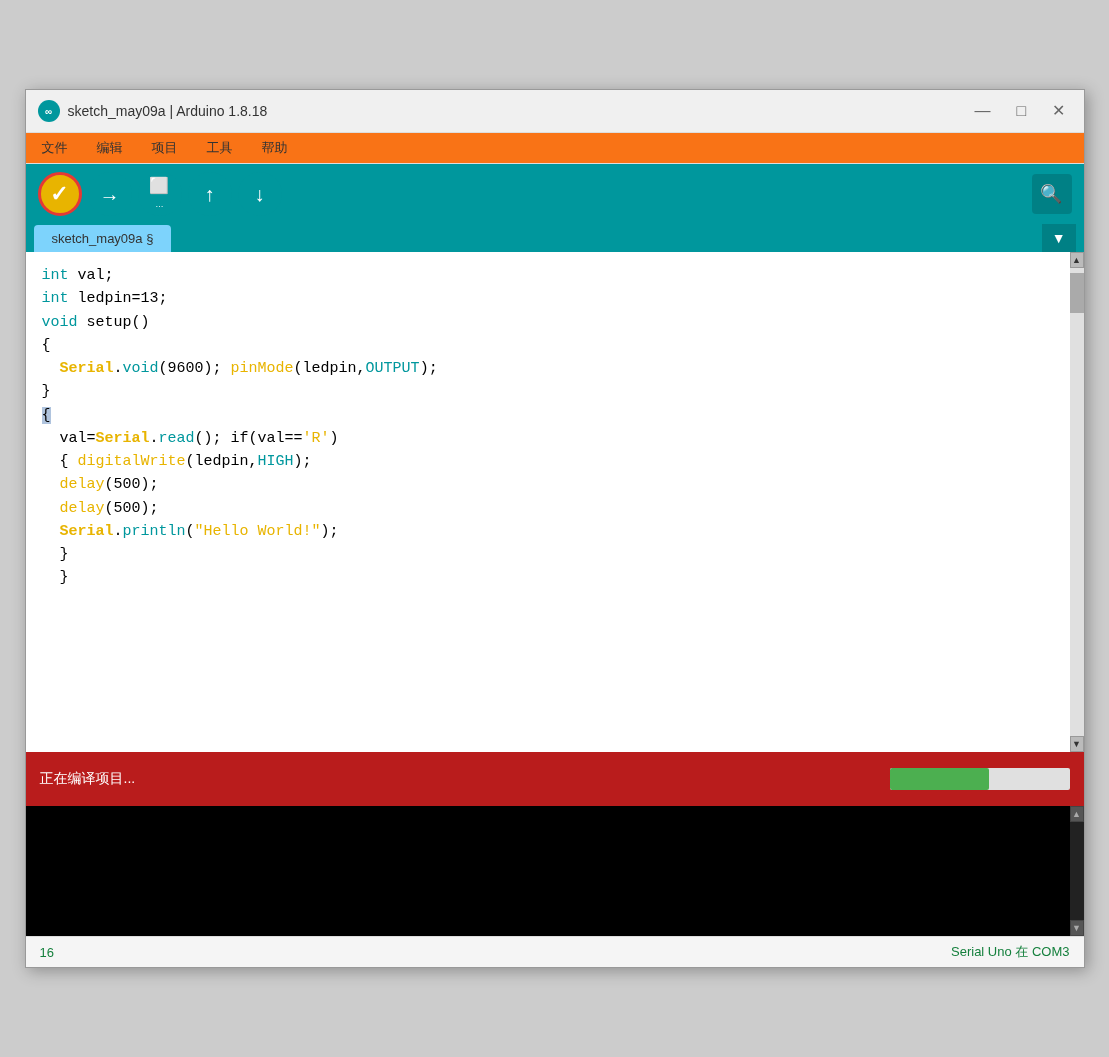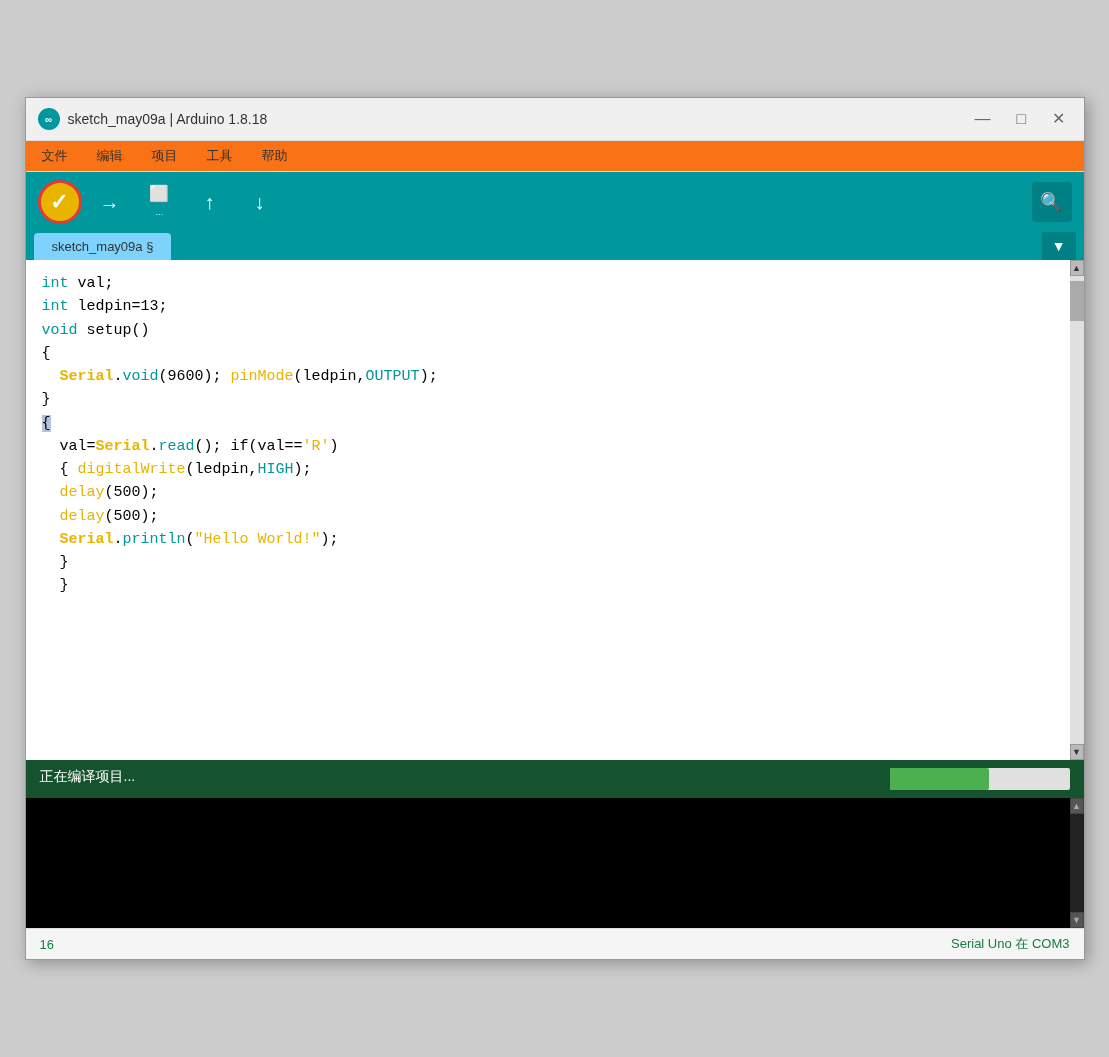--- a/index.html
+++ b/index.html
@@ -193,24 +193,24 @@
     .kw-func { color: #00979D; } 
     .kw-arduino { color: #E8B400; } 
     .kw-const { color: #00979D; } 
     .str { color: #E8B400; } 
     .bracket-highlight {
       background: #b0c4de;
       display: inline;
     }
     
     .status-bar {
-      background: #14532d;
-      padding: 8px 14px;
-      display: flex;
-      align-items: flex-start;
+      background: #b91c1c;
+      padding: 16px 14px;
+      display: flex;
+      align-items: center;
       justify-content: space-between;
     }
     .status-text {
       color: white;
       font-size: 14px;
     }
     .progress-container {
       width: 180px;
       height: 22px;
       background: #e0e0e0;

